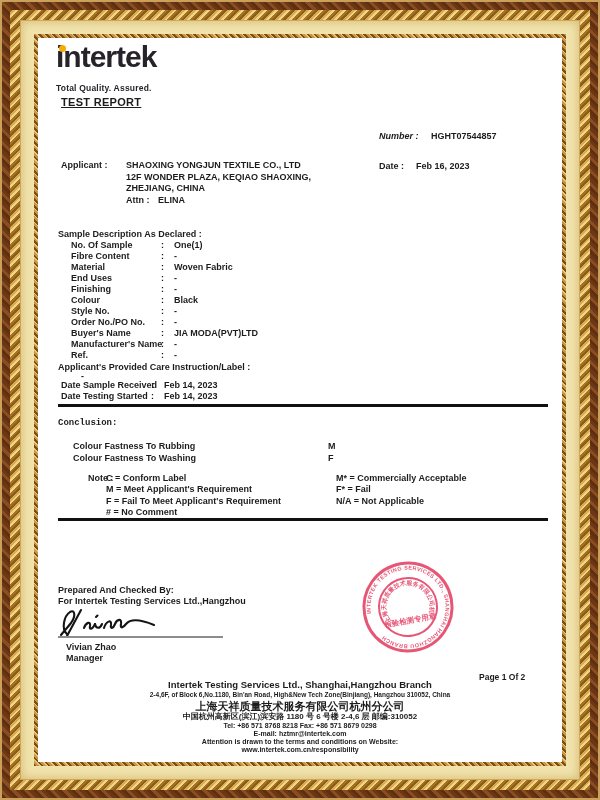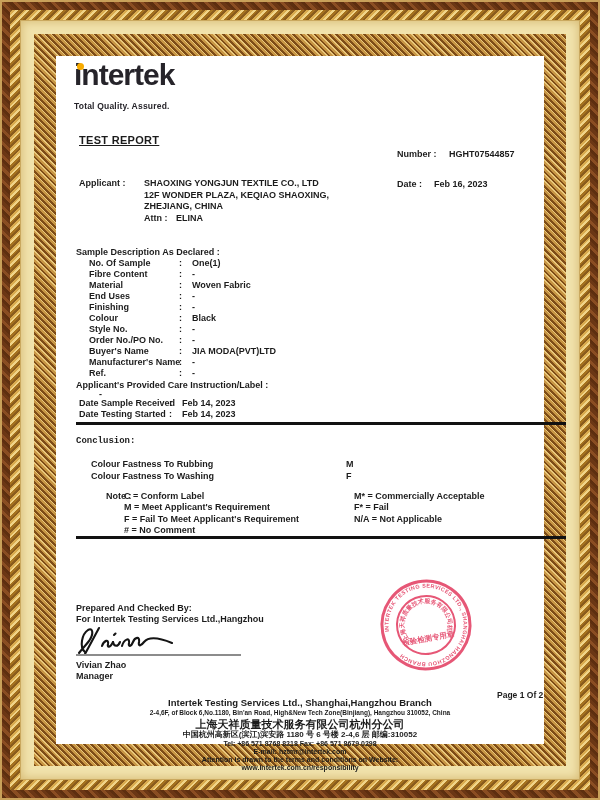--- a/index.html
+++ b/index.html
@@ -5,29 +5,29 @@
   html,body{margin:0;padding:0;background:#fff;}
   .sheet{position:relative;width:600px;height:800px;overflow:hidden;font-family:"Liberation Sans",sans-serif;}
   
   .frame{position:absolute;inset:0;box-sizing:border-box;border:2px solid #c9a15a;
     background:repeating-linear-gradient(45deg,#5e2f10 0 3px,#8a4d22 3px 6px,#6b3715 6px 9px);
     padding:8px;}
   .f-gold{height:100%;box-sizing:border-box;padding:10px;
     background:repeating-linear-gradient(135deg,#8a5c1d 0 2px,#d9ab4e 2px 4px,#f0d488 4px 6px,#a5721f 6px 8px);}
   .f-cream{height:100%;box-sizing:border-box;padding:14px;background:#f1e3ad;
     box-shadow:inset 0 0 0 1px #caa95f, inset 0 0 10px 2px #d8bd78;}
-  .f-bead{height:100%;box-sizing:border-box;padding:22px;
+  .f-bead{height:100%;box-sizing:border-box;padding:4px;
     background:repeating-linear-gradient(45deg,#7e4c17 0 2px,#c79544 2px 4px,#e9c87c 4px 5px);}
   .page{height:100%;background:#fff;position:relative;color:#1c1c1c;font-weight:bold;font-size:9px;}
   .abs{position:absolute;white-space:nowrap;}
   
   .logo-text{font-size:30px;font-weight:bold;letter-spacing:-1px;color:#26242a;line-height:30px;}
   .logo-dot{position:absolute;left:3px;top:3px;width:7px;height:7px;border-radius:50%;background:#f8ab00;}
   .tagline{font-size:8.5px;color:#26242a;margin-top:11px;letter-spacing:0.2px;}
-  .title{font-size:11px;text-decoration:underline;letter-spacing:0.3px;margin-top:20px;}
+  .title{font-size:11px;text-decoration:underline;letter-spacing:0.3px;}
   
   .row{line-height:11px;}
   .sl{display:inline-block;width:90px;}
   .sc{display:inline-block;width:13px;}
   .alines{line-height:11.7px;}
   .attn-l{display:inline-block;width:32px;}
   .hrule{position:absolute;left:20px;width:490px;height:2.5px;background:#111;}
   .res-row{line-height:12px;}
   .res-test{display:inline-block;width:255px;}
   .note-l{line-height:11.3px;}
@@ -56,21 +56,21 @@
           <div style="position:relative;">
             <span class="logo-text">intertek</span>
             <span class="logo-dot"></span>
           </div>
           <div class="tagline">Total Quality. Assured.</div>
         </div>
 
         <div class="abs title" style="left:23px;top:58px;">TEST REPORT</div>
 
         <div class="abs" style="left:341px;top:93px;">
-          <span style="display:inline-block;width:52px;">Number :</span><span>HGHT07544857</span>
+          <span style="display:inline-block;width:52px;font-style:italic;">Number :</span><span>HGHT07544857</span>
         </div>
         <div class="abs" style="left:341px;top:123px;">
           <span style="display:inline-block;width:37px;">Date :</span><span>Feb 16, 2023</span>
         </div>
 
         <div class="abs" style="left:23px;top:122px;">Applicant :</div>
         <div class="abs alines" style="left:88px;top:122px;">
           <div>SHAOXING YONGJUN TEXTILE CO., LTD</div>
           <div>12F WONDER PLAZA, KEQIAO SHAOXING,</div>
           <div>ZHEJIANG, CHINA</div>
@@ -130,21 +130,21 @@
           <g fill="none" stroke="#141414" stroke-width="2.1" stroke-linecap="round" stroke-linejoin="round">
             <path d="M9,26 C3,21 6,8 12,4 C17,1 18,8 13,15 C10,19 6,23 3,27"></path>
             <path d="M23,2 L9,28"></path>
             <path d="M26,20 C28,14 33,13 32,18 C31,22 34,22 37,16"></path>
             <path d="M38,9 l1.5,-1.5"></path>
             <path d="M37,16 C38,21 42,21 44,16"></path>
             <path d="M46,20 C48,13 54,11 53,17 C52,21 55,21 57,16 C59,11 64,10 63,16 C62,21 65,20 68,16 C73,10 84,12 96,17"></path>
           </g>
         </svg>
         <div class="gray-line" style="top:598px;"></div>
-        <div class="abs" style="left:20px;top:604px;line-height:10.5px;">
+        <div class="abs" style="left:28px;top:604px;line-height:10.5px;">
           <div>Vivian Zhao</div>
           <div>Manager</div>
         </div>
 
         <svg class="stamp" viewBox="-65 -65 130 130">
           <g transform="rotate(-10)" opacity="0.85">
             <defs>
               <path id="ringO" d="M -37.5,0 A 37.5,37.5 0 1 1 -37.5,0.05"></path>
               <path id="ringI" d="M -19,11 A 22,22 0 1 1 19,11"></path>
             </defs>

